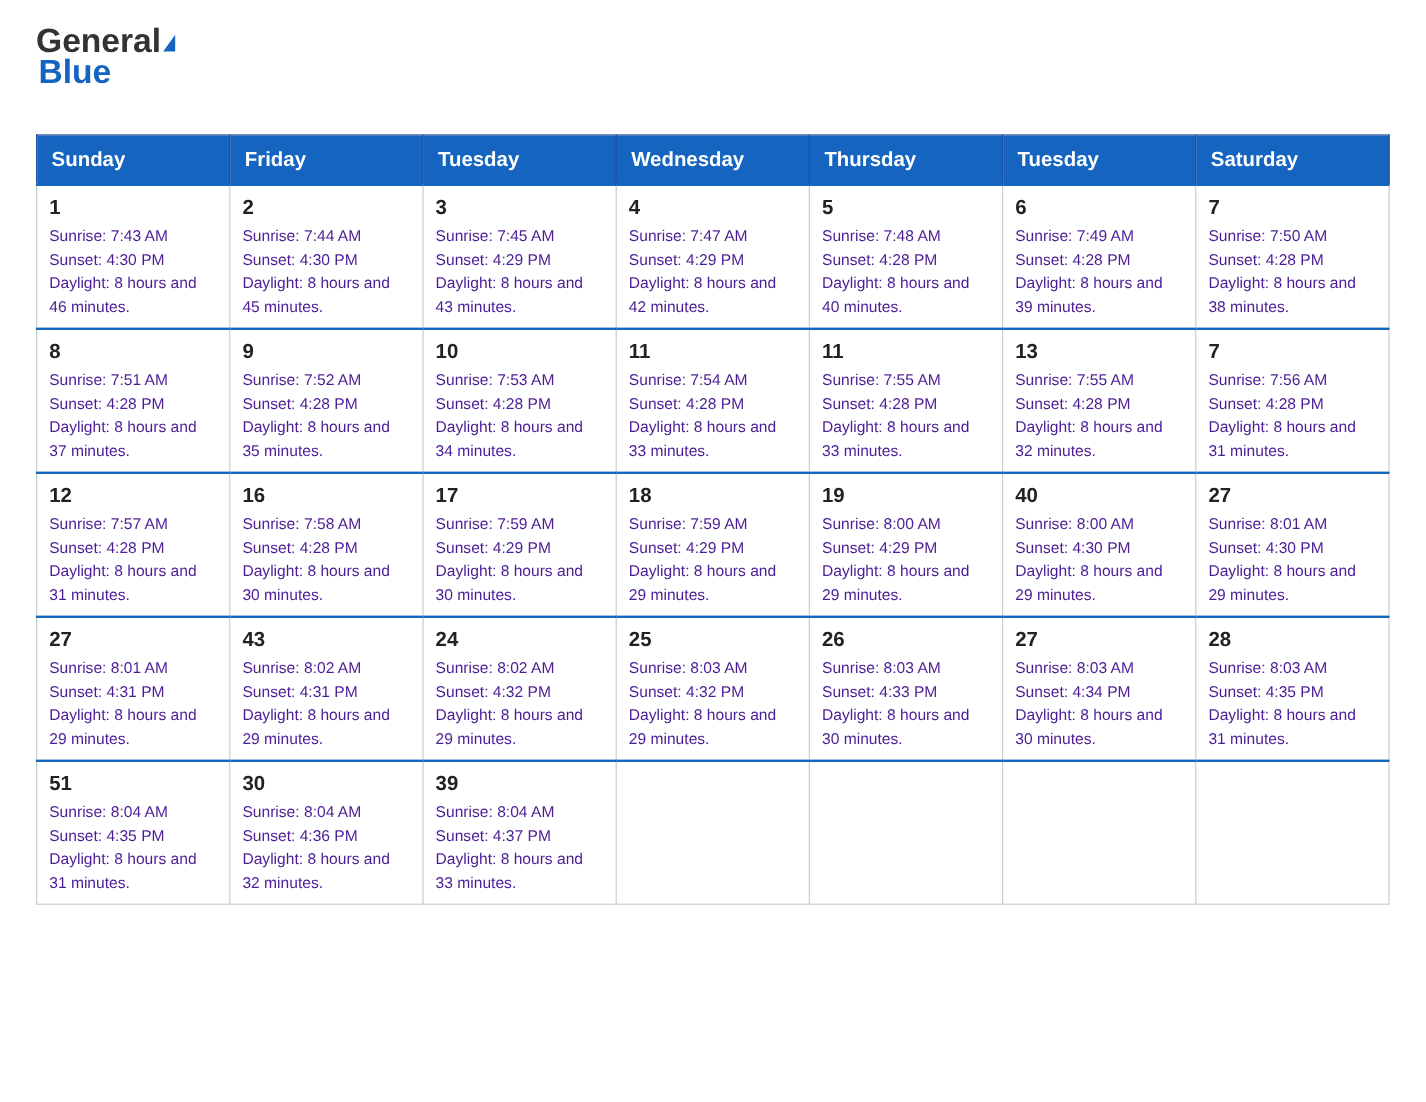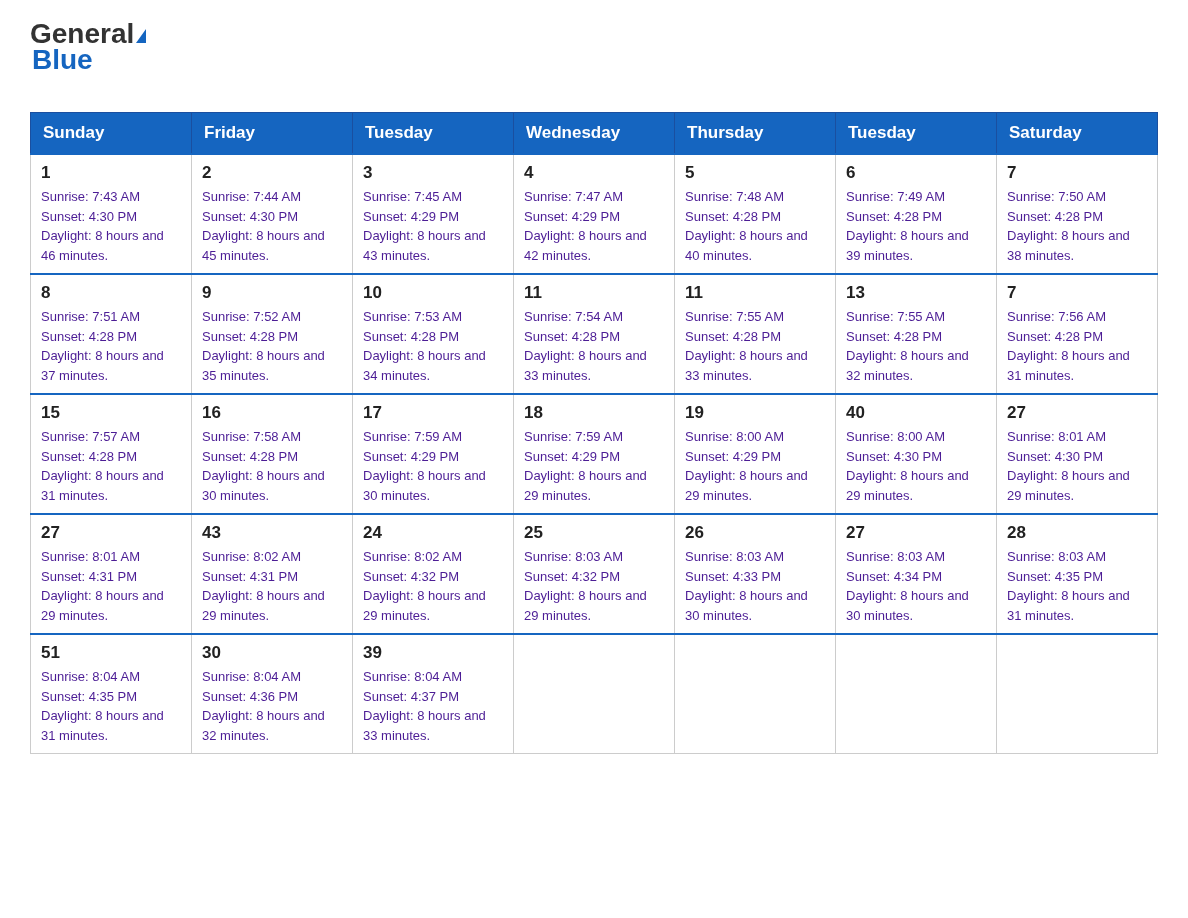--- a/index.html
+++ b/index.html
@@ -182,21 +182,21 @@
           <div class="day-num">13</div>
           <div class="day-info">Sunrise: 7:55 AM<br>Sunset: 4:28 PM<br>Daylight: 8 hours and 32 minutes.</div>
         </td>
         <td>
           <div class="day-num">7</div>
           <div class="day-info">Sunrise: 7:56 AM<br>Sunset: 4:28 PM<br>Daylight: 8 hours and 31 minutes.</div>
         </td>
       </tr>
       <tr class="week-row">
         <td>
-          <div class="day-num">15</div>
+          <div class="day-num">12</div>
           <div class="day-info">Sunrise: 7:57 AM<br>Sunset: 4:28 PM<br>Daylight: 8 hours and 31 minutes.</div>
         </td>
         <td>
           <div class="day-num">16</div>
           <div class="day-info">Sunrise: 7:58 AM<br>Sunset: 4:28 PM<br>Daylight: 8 hours and 30 minutes.</div>
         </td>
         <td>
           <div class="day-num">17</div>
           <div class="day-info">Sunrise: 7:59 AM<br>Sunset: 4:29 PM<br>Daylight: 8 hours and 30 minutes.</div>
         </td>

